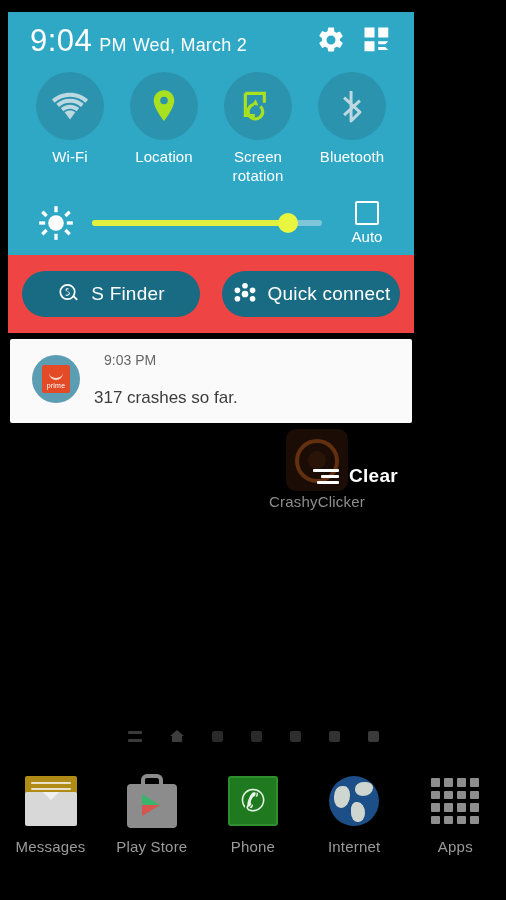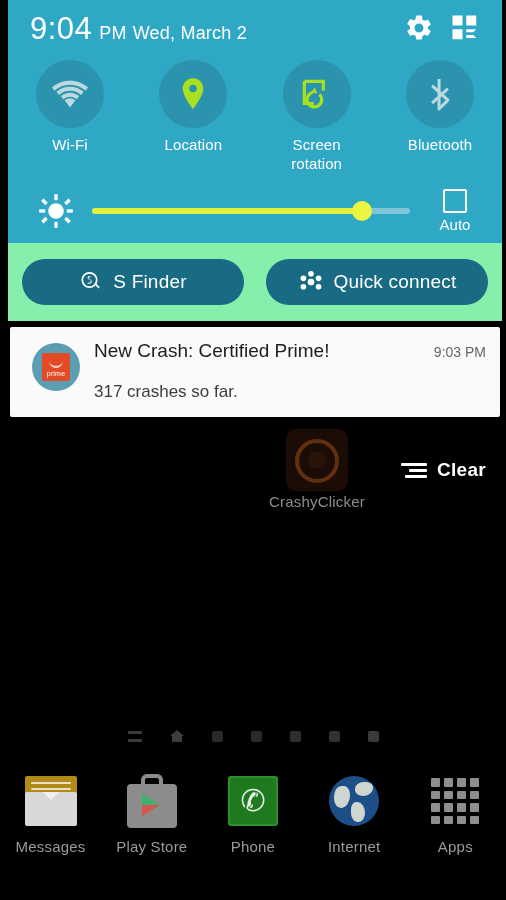--- a/index.html
+++ b/index.html
@@ -286,22 +286,22 @@
   .ico-apps .grid i {
     display: block;
     background: #8e8e8e;
     border-radius: 1px;
   }
 
   
   #shade {
     position: absolute;
     left: 8px;
-    top: 0;
-    width: 494px;
+    top: 12px;
+    width: 406px;
     background: transparent;
   }
   #qs-panel {
     background: #2fa8c6;
     padding: 0;
   }
 
   
   #qs-header {
     height: 56px;
@@ -429,21 +429,21 @@
     background: transparent;
   }
   #auto-label {
     margin-top: 3px;
     font-size: 15px;
     color: #ffffff;
   }
 
   
   #qs-actions {
-    background: #86efac;
+    background: #ef4444;
     height: 78px;
     display: flex;
     align-items: center;
     justify-content: flex-end;
     gap: 22px;
     padding: 0 14px;
     box-sizing: border-box;
   }
   .pill {
     flex: 1;
@@ -796,21 +796,20 @@
     <div id="notif-area">
       <div class="notif-card">
         <div class="notif-avatar">
           <div class="prime-badge">
             <div class="smile"></div>
             <div class="ptext">prime</div>
           </div>
         </div>
         <div class="notif-body">
           <div class="notif-toprow">
-            <div class="notif-title">New Crash: Certified Prime!</div>
             <div class="notif-time">9:03 PM</div>
           </div>
           <div class="notif-text">317 crashes so far.</div>
         </div>
       </div>
 
       <div id="clear-row">
         <div id="clear-btn">
           <div id="clear-icon">
             <i></i>

